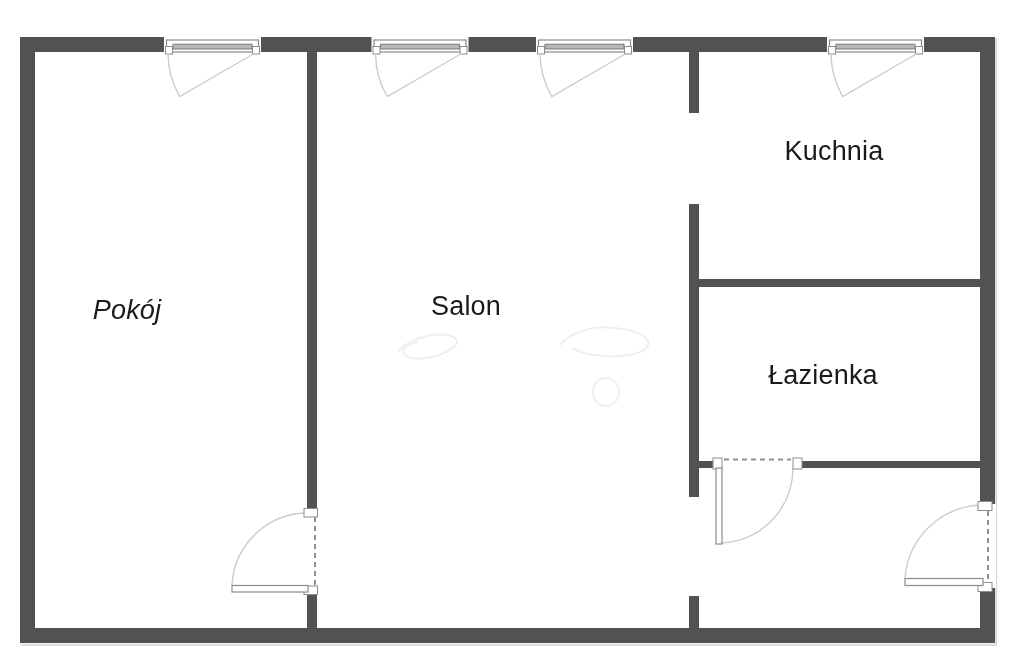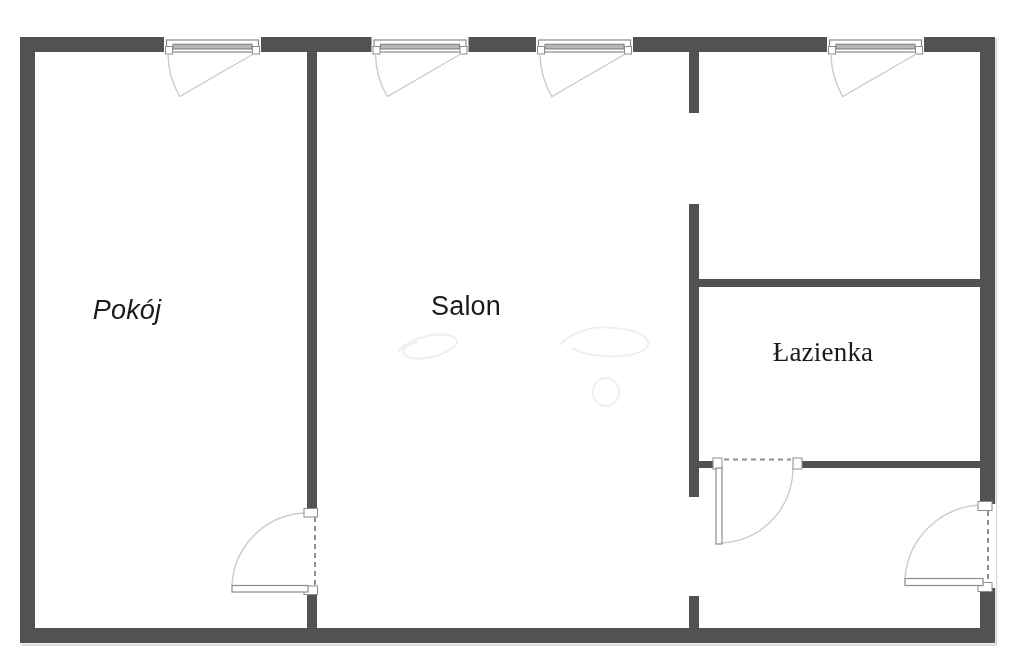--- a/index.html
+++ b/index.html
@@ -110,14 +110,15 @@
       <path class="arc" d="M 981,505 A 79,79 0 0 0 905,578"></path>
       <line class="dash" x1="988" y1="511" x2="988" y2="582"></line>
       <rect class="jamb" x="978" y="501.5" width="14" height="9"></rect>
       <rect class="jamb" x="978" y="582.5" width="14" height="9"></rect>
       <rect class="leaf" x="905" y="578.5" width="78" height="7"></rect>
     </g>
   </svg>
 
   <div class="room-label" style="left:127px;top:310px;font-style:italic;">Pokój</div>
   <div class="room-label" style="left:466px;top:306px;">Salon</div>
-  <div class="room-label" style="left:823px;top:352px;font-family:Liberation Serif, serif;">Łazienka</div>
+  <div class="room-label" style="left:834px;top:151px;">Kuchnia</div>
+  <div class="room-label" style="left:823px;top:375px;">Łazienka</div>
 </div>
 
 </body></html>

